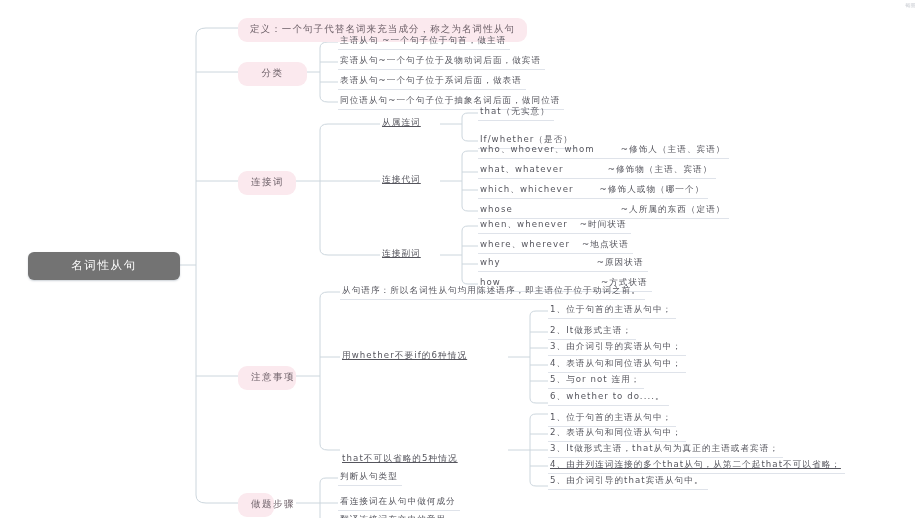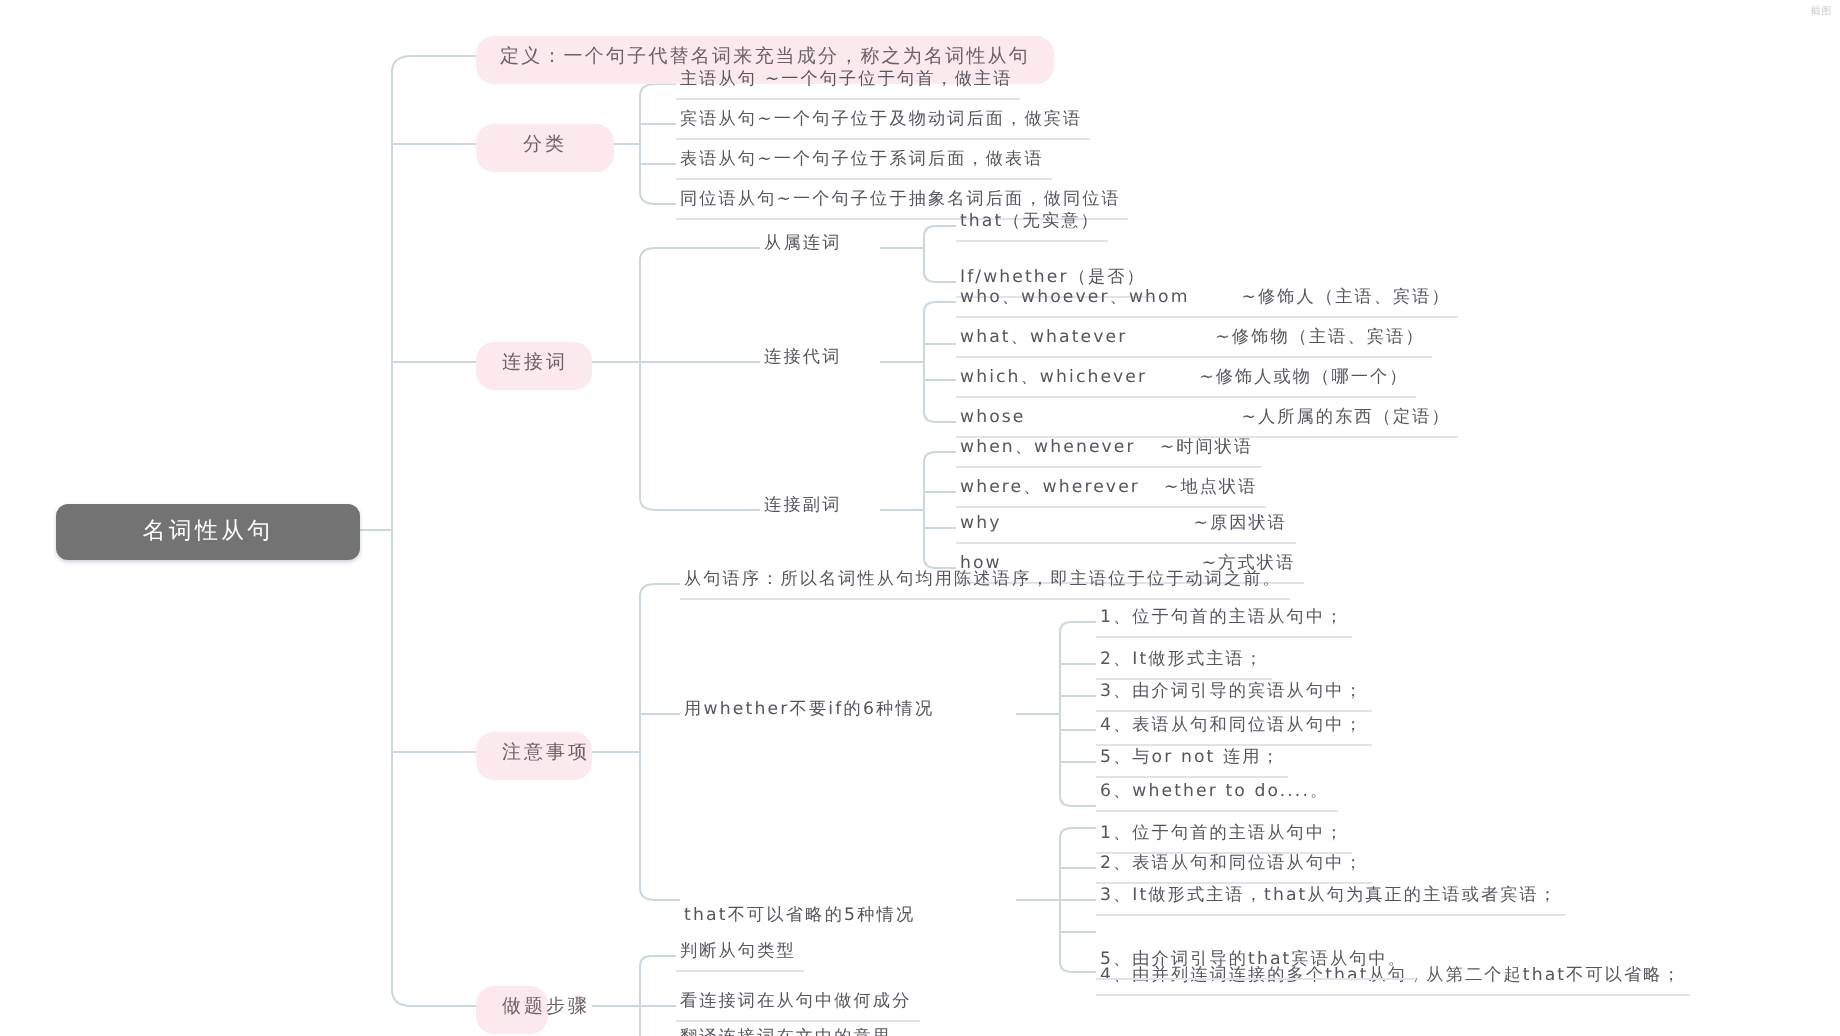--- a/index.html
+++ b/index.html
@@ -66,20 +66,21 @@
     color: #55555d;
     padding: 2px 4px 3px 2px;
     border-bottom: 1px solid #dfe3ea;
   }
   
   .n-plain {
     font-size: 8.6px;
     letter-spacing: 1.1px;
     color: #55555d;
     padding: 2px 4px 3px 2px;
+    text-decoration: underline;
   }
   .n-leaf .gap { display:inline-block; width: 26px; }
   .n-leaf .gap-s { display:inline-block; width: 12px; }
   .n-leaf .gap-l { display:inline-block; width: 44px; }
   .corner-mark {
     position: absolute;
     right: 4px;
     top: 2px;
     font-size: 5px;
     color: #c9ccd2;
@@ -206,21 +207,21 @@
   <div class="node n-leaf" style="left:548px; top:324px;">2、It做形式主语；</div>
   <div class="node n-leaf" style="left:548px; top:340px;">3、由介词引导的宾语从句中；</div>
   <div class="node n-leaf" style="left:548px; top:357px;">4、表语从句和同位语从句中；</div>
   <div class="node n-leaf" style="left:548px; top:373px;">5、与or not 连用；</div>
   <div class="node n-leaf" style="left:548px; top:390px;">6、whether to do....。</div>
 
   <div class="node n-plain" style="left:340px; top:452px;">that不可以省略的5种情况</div>
   <div class="node n-leaf" style="left:548px; top:411px;">1、位于句首的主语从句中；</div>
   <div class="node n-leaf" style="left:548px; top:426px;">2、表语从句和同位语从句中；</div>
   <div class="node n-leaf" style="left:548px; top:442px;">3、It做形式主语，that从句为真正的主语或者宾语；</div>
-  <div class="node n-leaf" style="left:548px; top:482px;">4、由并列连词连接的多个that从句，从第二个起that不可以省略；</div>
+  <div class="node n-leaf" style="left:548px; top:458px;text-decoration:underline;">4、由并列连词连接的多个that从句，从第二个起that不可以省略；</div>
   <div class="node n-leaf" style="left:548px; top:474px;">5、由介词引导的that宾语从句中。</div>
 
   <div class="node n-l1" style="left:238px; top:493px; width:36px;">做题步骤</div>
   <div class="node n-leaf" style="left:338px; top:470px;">判断从句类型</div>
   <div class="node n-leaf" style="left:338px; top:495px;">看连接词在从句中做何成分</div>
   <div class="node n-leaf" style="left:338px; top:513px;">翻译连接词在文中的意思</div>
 
 </div>
 
 </body></html>

